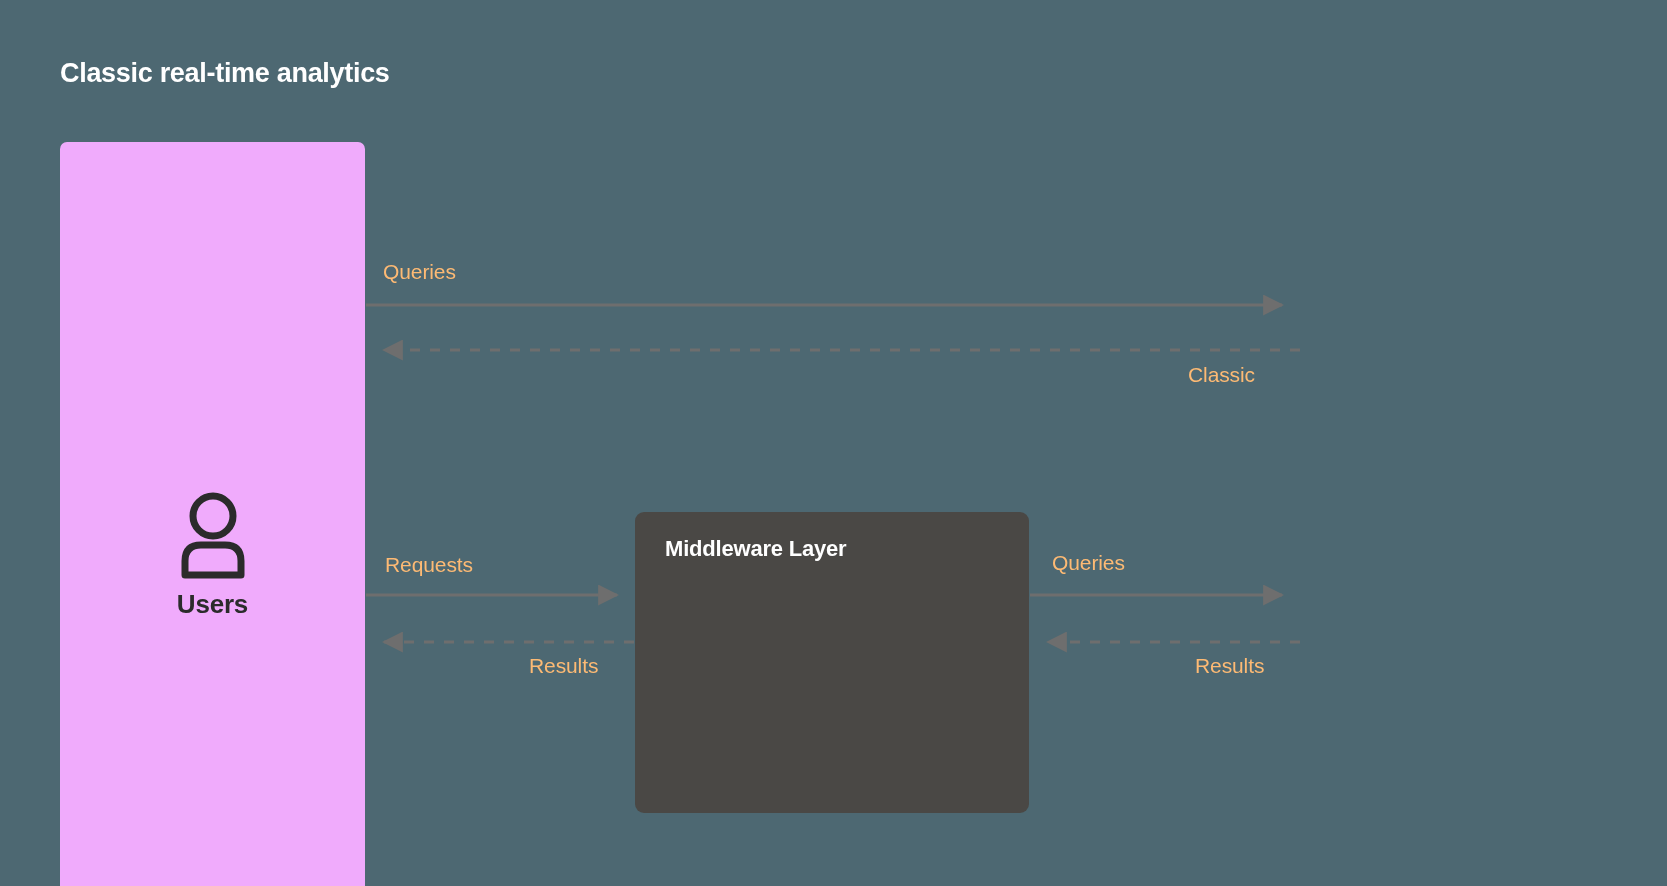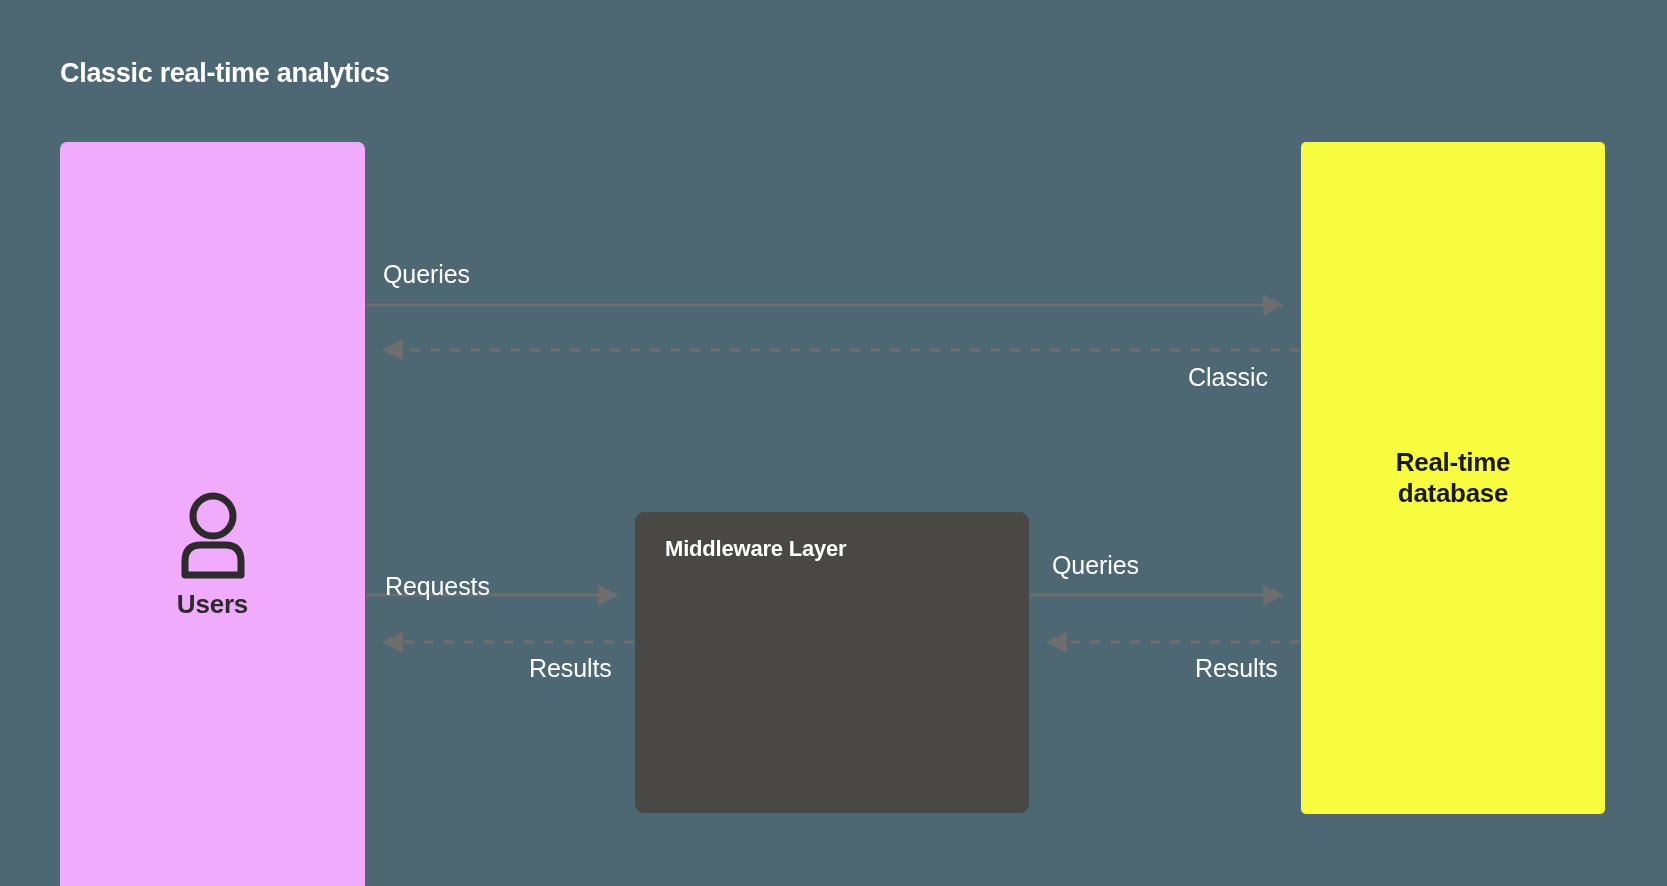--- a/index.html
+++ b/index.html
@@ -97,22 +97,22 @@
     font-weight: bold;
     color: #191919;
     text-align: center;
     line-height: 1.18;
     letter-spacing: -0.3px;
   }
 
   
   .conn-label {
     position: absolute;
-    font-size: 25px;
-    color: #ffffff;
+    font-size: 21px;
+    color: #fdba74;
     white-space: nowrap;
     letter-spacing: -0.1px;
   }
 
   
   #arrow-layer {
     position: absolute;
     left: 0; top: 0;
     width: 1667px;
     height: 886px;
@@ -154,32 +154,26 @@
       <circle cx="41" cy="27" r="20" fill="none" stroke="#2b2b2b" stroke-width="7"></circle>
       <path d="M 13 86 L 13 72 Q 13 56 29 56 L 53 56 Q 69 56 69 72 L 69 86 Z" fill="none" stroke="#2b2b2b" stroke-width="7" stroke-linejoin="round"></path>
     </svg>
     <div class="node-users-label">Users</div>
   </div>
 
   <div class="node node-middleware">
     <div class="node-middleware-label">Middleware Layer</div>
   </div>
 
-  <div class="node node-database">
-    <div class="node-database-label">
-      <span>Real-time</span><br>
-      <span>database</span>
-    </div>
-  </div>
 
   <div class="conn-label" style="left:383px; top:260px;">Queries</div>
 
   <div class="conn-label" style="left:1188px; top:363px;">Classic</div>
 
-  <div class="conn-label" style="left:385px; top:572px;">Requests</div>
+  <div class="conn-label" style="left:385px; top:553px;">Requests</div>
 
   <div class="conn-label" style="left:529px; top:654px;">Results</div>
 
   <div class="conn-label" style="left:1052px; top:551px;">Queries</div>
 
   <div class="conn-label" style="left:1195px; top:654px;">Results</div>
 
 </div>
 
 </body></html>

